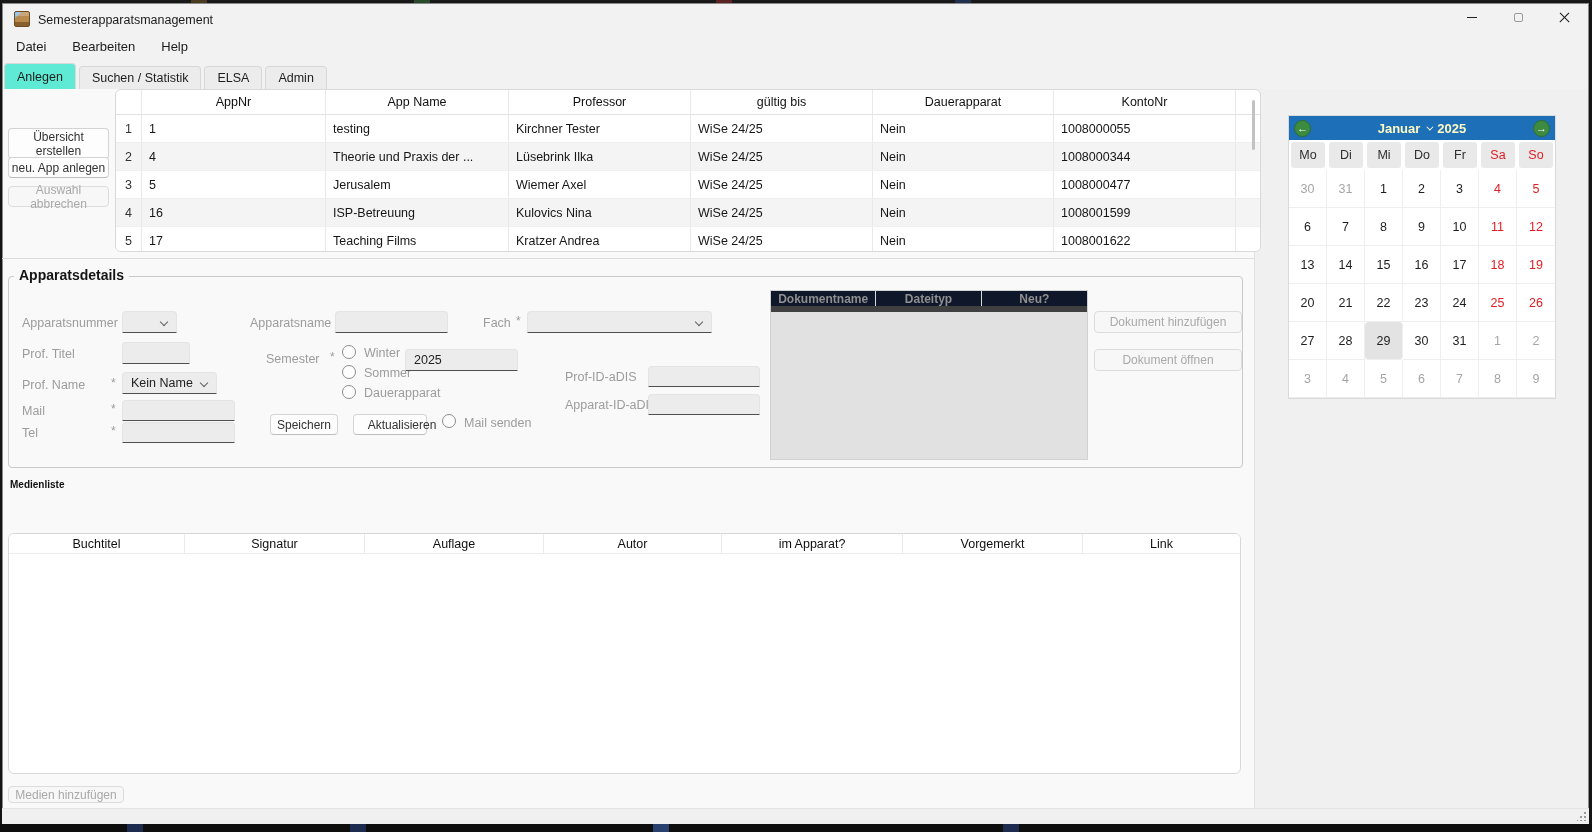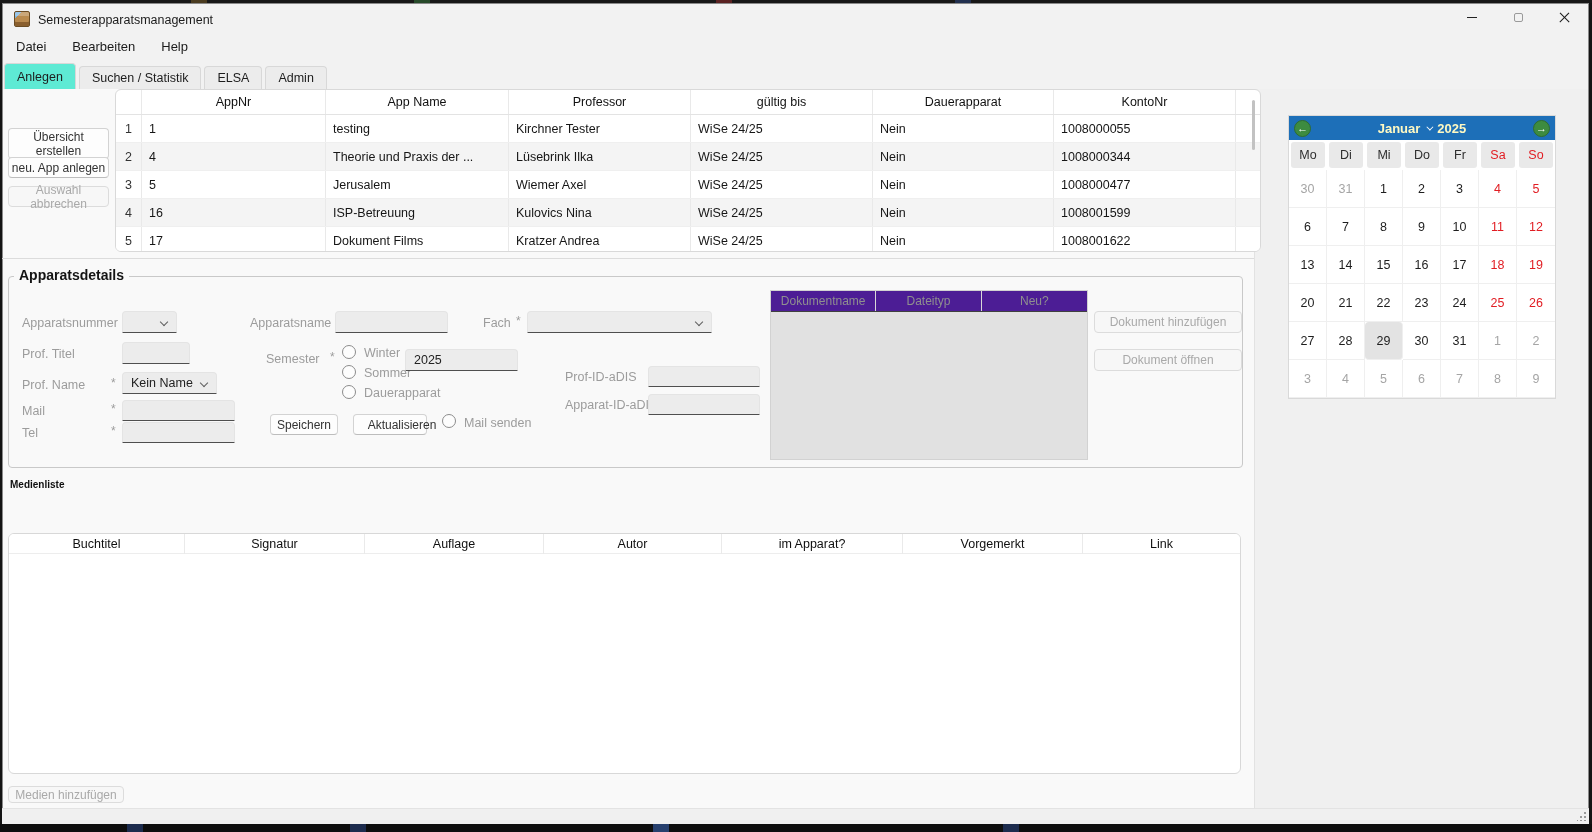--- a/index.html
+++ b/index.html
@@ -52,21 +52,21 @@
   #groupbox-legend { left:14px; top:267px; padding:0 5px; background:#f9f9f9; font-size:14px; font-weight:bold; color:#141414; }
   .lbl { font-size:12.5px; color:#9c9c9c; white-space:nowrap; }
   .star { font-size:12px; color:#9c9c9c; }
   .fld { background:#ececec; border:1px solid #e4e4e4; border-bottom:1px solid #4f4f4f; border-radius:4px 4px 0 0;
          font-size:12.5px; color:#222; display:flex; align-items:center; padding:0 8px; }
   .chev { position:absolute; right:9px; top:7px; width:6px; height:6px; border-right:1.4px solid #5f5f5f; border-bottom:1.4px solid #5f5f5f; transform:rotate(45deg); }
   .radio { width:14px; height:14px; border:1.5px solid #8c8c8c; border-radius:50%; background:#fdfdfd; }
 
   
   #doclist { left:770px; top:290px; width:318px; height:170px; background:#e1e1e1; border:1px solid #d2d2d2; }
-  #doclist-head { display:flex; height:21px; background:#4c1d95; border-bottom:1px solid #404040; }
+  #doclist-head { display:flex; height:21px; background:#0f172a; border-bottom:6px solid #404040;font-weight:bold; }
   .doc-hcell { width:106px; display:flex; align-items:center; justify-content:center; font-size:12px; color:#8f8f8f; border-right:1px solid #d8d8d8; }
 
   
   #media-table { left:8px; top:533px; width:1233px; height:241px; background:#fff; border:1px solid #d8d8d8; border-radius:6px; overflow:hidden; }
   .media-hcell { display:flex; align-items:center; justify-content:center; height:20px; font-size:12.5px; color:#101010; border-right:1px solid #eaeaea; }
   #media-head { display:flex; height:20px; border-bottom:1px solid #ededed; background:#fff; }
 
   
   #statusbar { left:2px; top:808px; width:1587px; height:16px; background:#f0f0f0; border-top:1px solid #e3e3e3; }
   #grip { left:1577px; top:811px; width:10px; height:10px;
@@ -187,21 +187,21 @@
           <div class="grid-cell" style="width: 184px;">16</div>
           <div class="grid-cell" style="width: 183px;">ISP-Betreuung</div>
           <div class="grid-cell" style="width: 182px;">Kulovics Nina</div>
           <div class="grid-cell" style="width: 182px;">WiSe 24/25</div>
           <div class="grid-cell" style="width: 181px;">Nein</div>
           <div class="grid-cell" style="width: 182px;">1008001599</div>
         </div>
         <div class="grid-row">
           <div class="grid-cell rownum" style="width: 26px;">5</div>
           <div class="grid-cell" style="width: 184px;">17</div>
-          <div class="grid-cell" style="width: 183px;">Dokument Films</div>
+          <div class="grid-cell" style="width: 183px;">Teaching Films</div>
           <div class="grid-cell" style="width: 182px;">Kratzer Andrea</div>
           <div class="grid-cell" style="width: 182px;">WiSe 24/25</div>
           <div class="grid-cell" style="width: 181px;">Nein</div>
           <div class="grid-cell" style="width: 182px;">1008001622</div>
         </div>
       </div>
     <div class="abs" id="apps-scrollthumb"></div>
   </div>
 
   <div class="abs divider-h" style="left:2px; top:258px; width:1252px;"></div>

